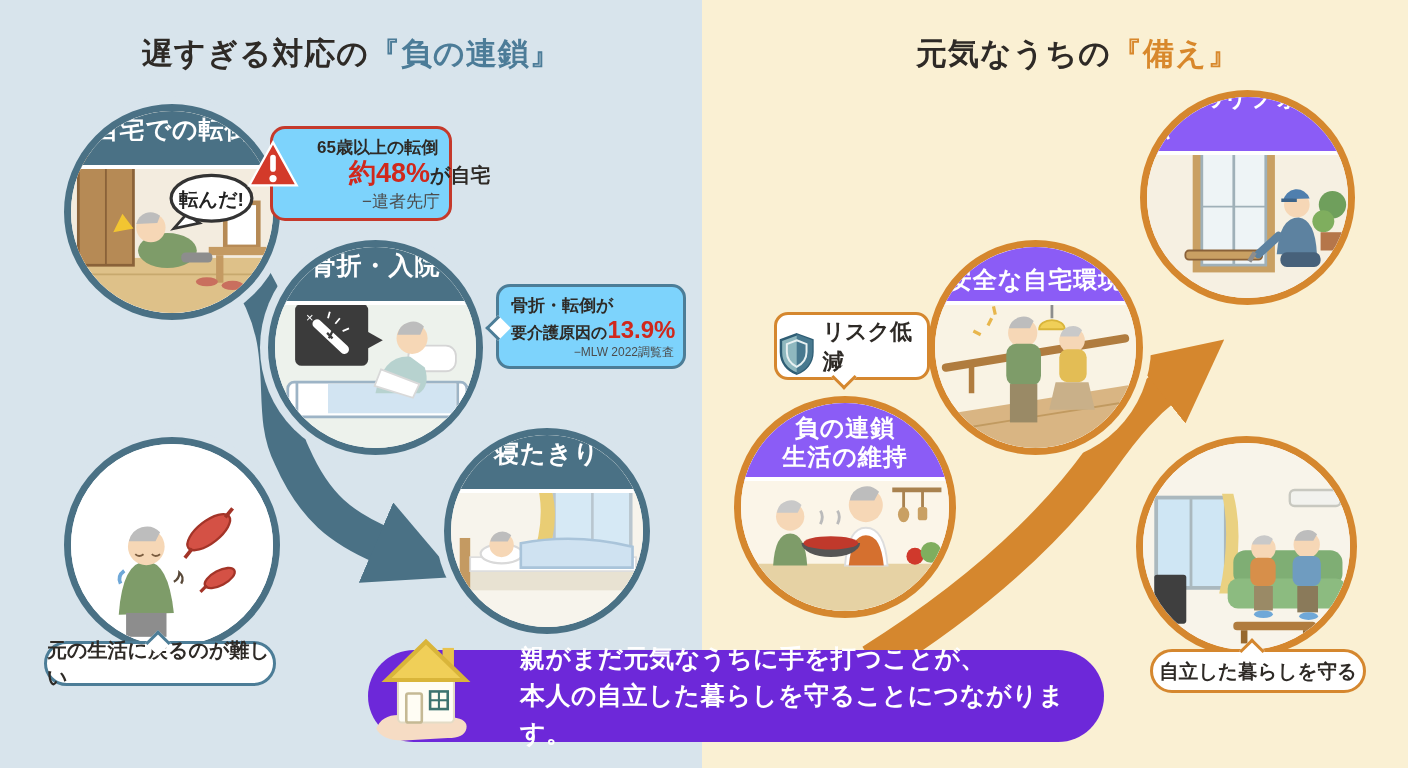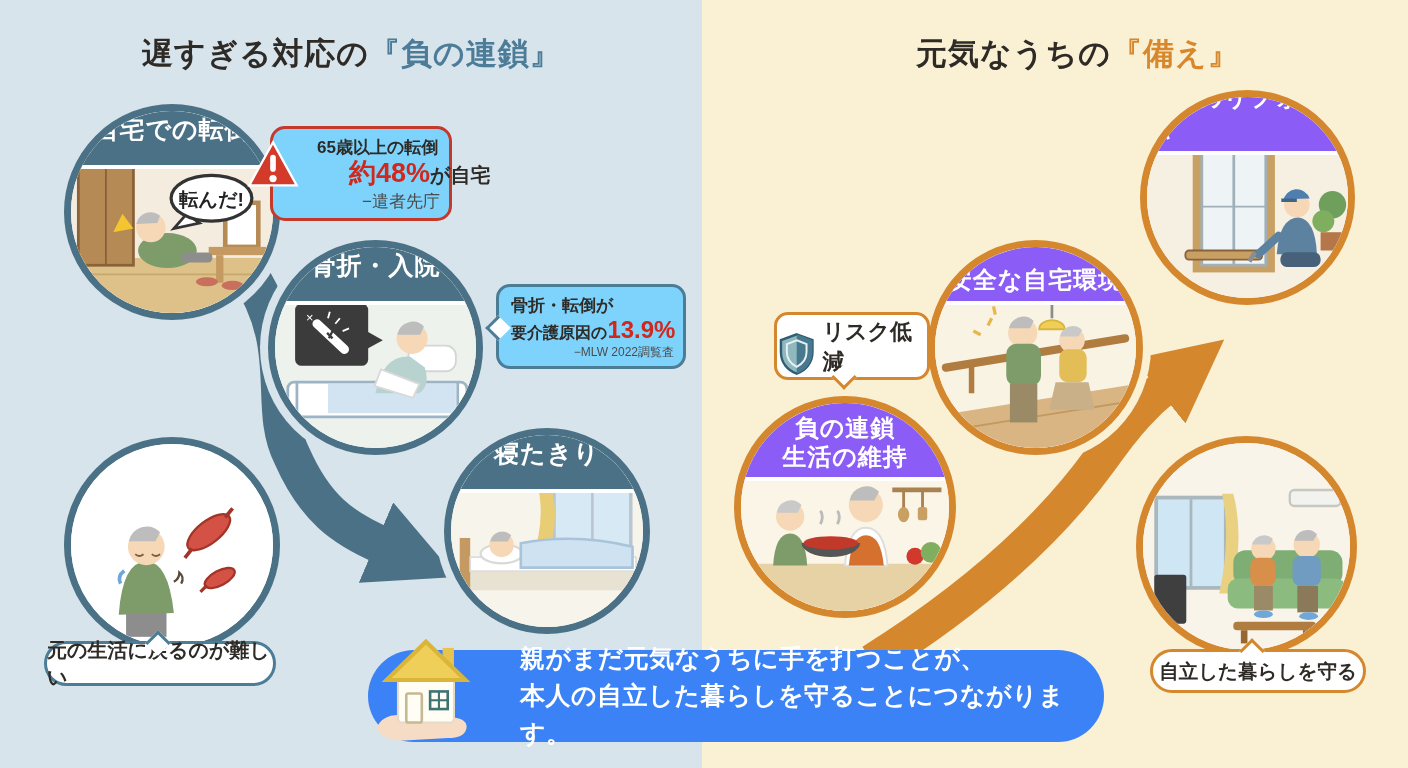--- a/index.html
+++ b/index.html
@@ -76,21 +76,21 @@
   .ptr-blue{left:102px;border-left:3.5px solid #4c7d97;border-top:3.5px solid #4c7d97;}
   .ptr-orange{left:90px;border-left:3.5px solid #d5872e;border-top:3.5px solid #d5872e;}
 
   .risk{position:absolute;left:774px;top:312px;width:156px;height:68px;background:#fff;z-index:4;
         border:3.5px solid #d5872e;border-radius:14px;box-sizing:border-box;display:flex;
         align-items:flex-end;justify-content:center;gap:6px;font-size:22px;font-weight:bold;color:#2e2a26;}
   .tail-down{position:absolute;bottom:-9px;left:58px;width:15px;height:15px;background:#fff;
              border-right:3.5px solid #d5872e;border-bottom:3.5px solid #d5872e;transform:rotate(45deg);}
 
   
-  .banner{position:absolute;left:368px;top:650px;width:736px;height:92px;background:#3b82f6;
+  .banner{position:absolute;left:368px;top:650px;width:736px;height:92px;background:#6d28d9;
           border-radius:46px;z-index:5;display:flex;flex-direction:column;justify-content:center;
           padding-left:152px;box-sizing:border-box;color:#fff;font-weight:bold;font-size:25px;
           line-height:1.5;letter-spacing:0.5px;}
   .house{position:absolute;left:370px;top:633px;width:114px;height:120px;z-index:6;}
 </style>
 </head>
 <body>
 
 <div class="stage">
   <div class="bg-left"></div>

